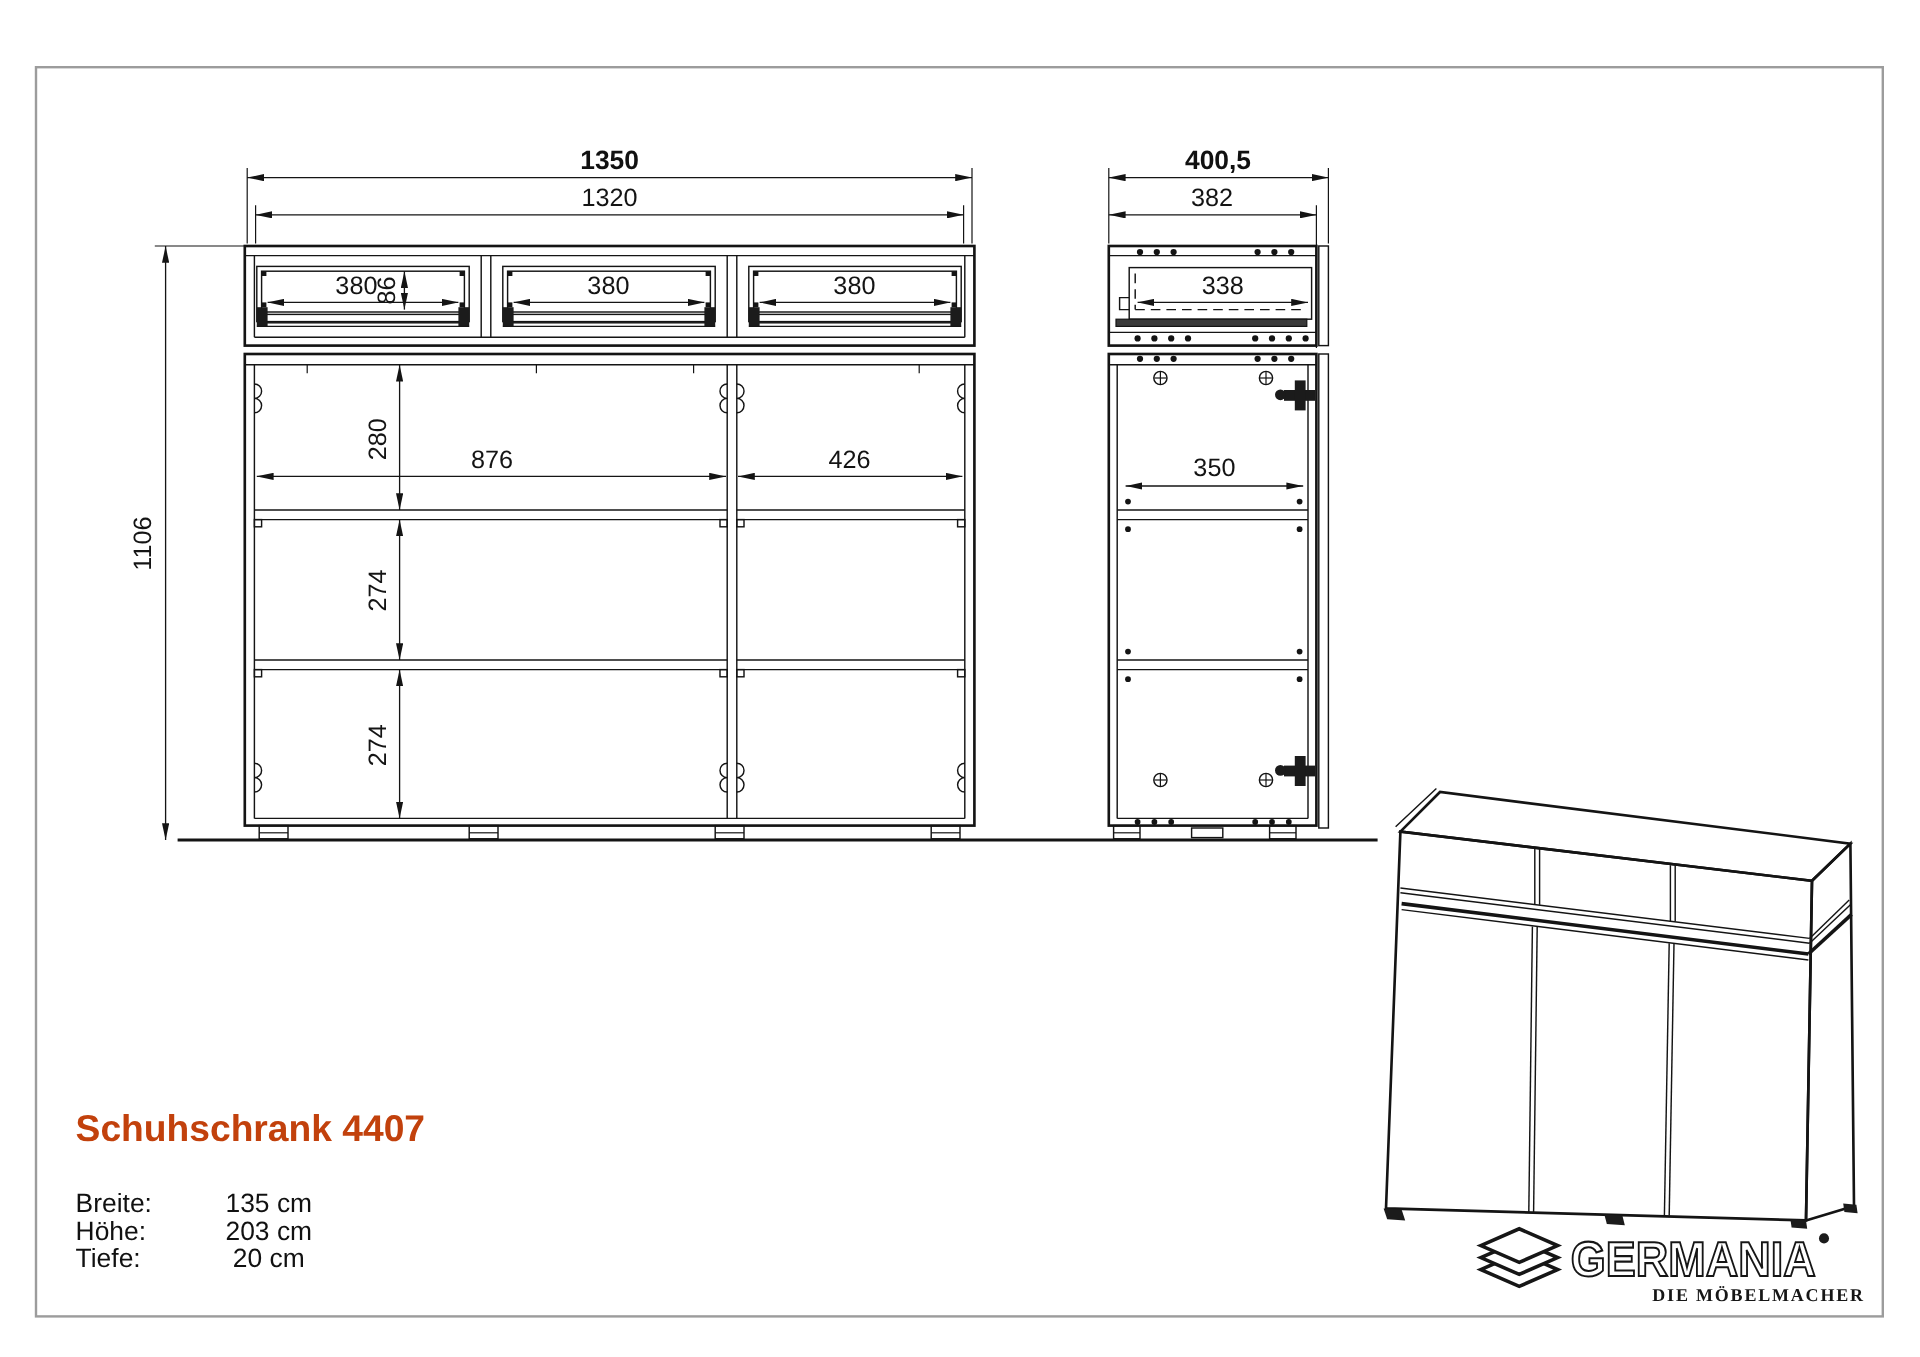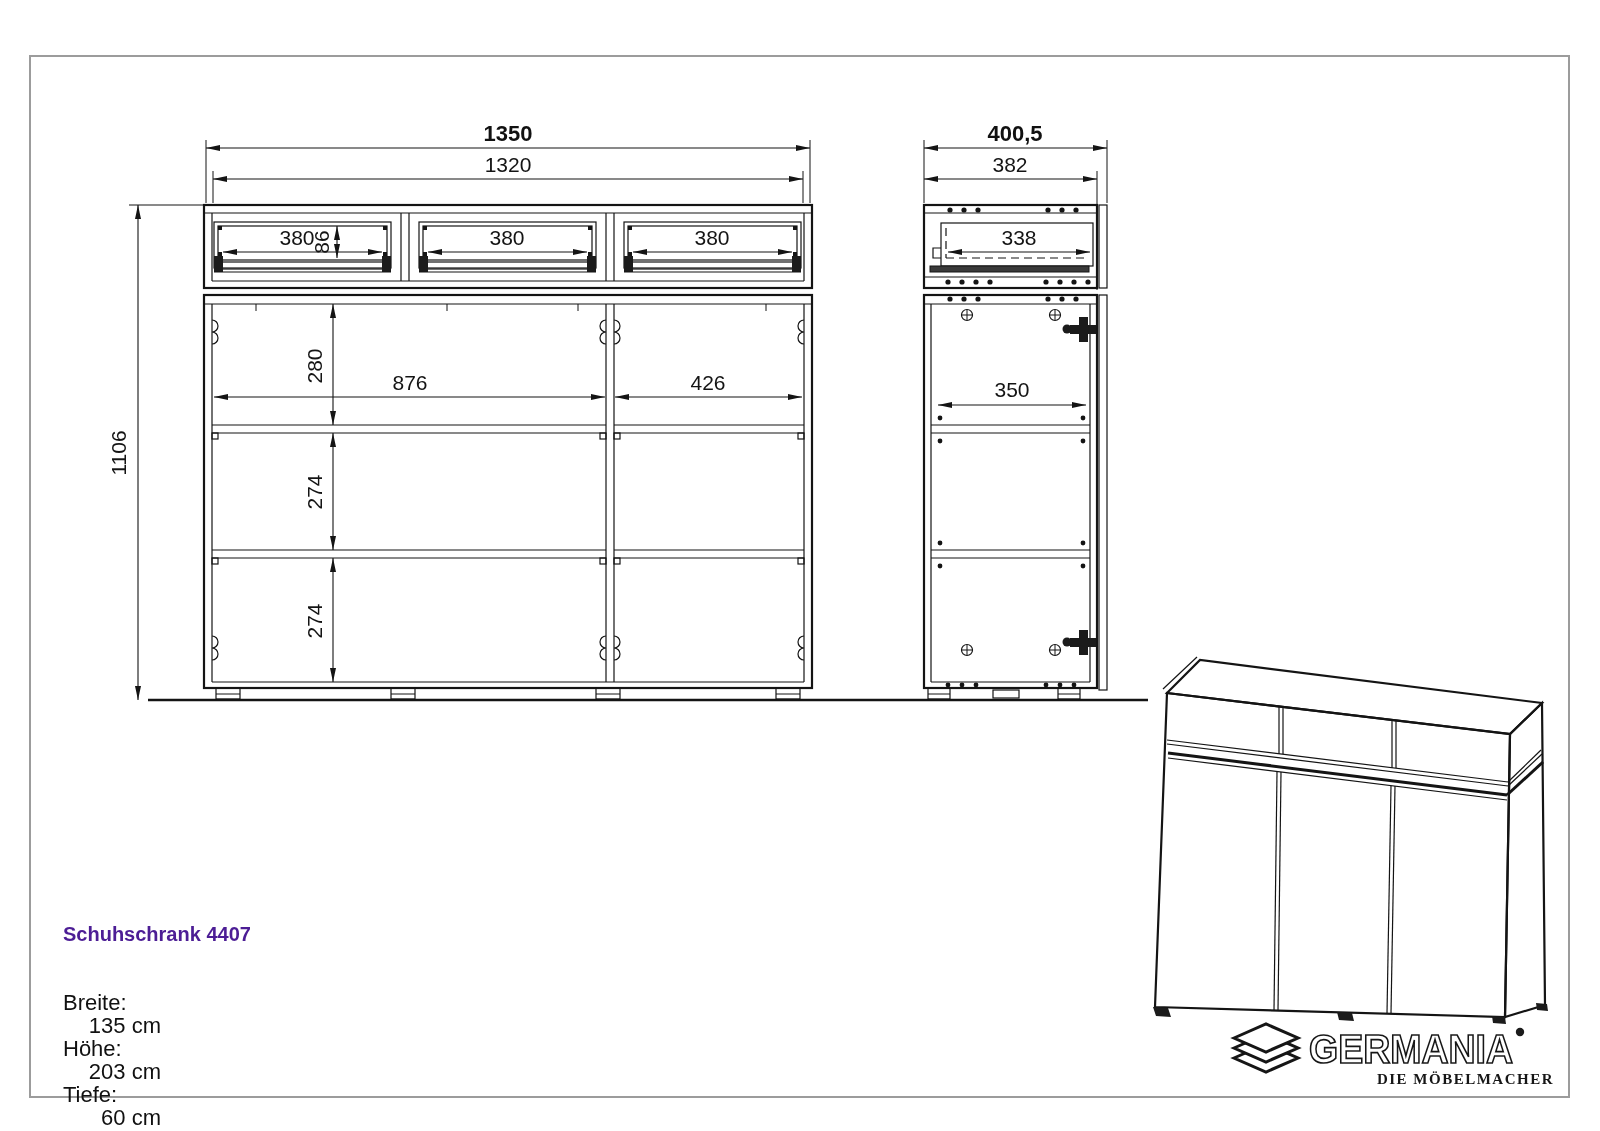--- a/index.html
+++ b/index.html
@@ -10,25 +10,25 @@
   svg .il{fill:none;stroke:#141414;stroke-width:1.2;}
   svg .thin{fill:none;stroke:#141414;stroke-width:1;}
   svg .thk{fill:none;stroke:#141414;stroke-width:3;}
   svg .diml{fill:none;stroke:#141414;stroke-width:1.1;}
   svg .ext{fill:none;stroke:#141414;stroke-width:1;}
   svg .dsh{fill:none;stroke:#141414;stroke-width:1.2;stroke-dasharray:8 5;}
   svg .dot{fill:#141414;stroke:none;}
   svg .blk{fill:#1b1b1b;stroke:none;}
   svg text.dt{font-family:"Liberation Sans",sans-serif;font-size:21px;fill:#141414;text-anchor:middle;}
   svg text.dtb{font-family:"Liberation Sans",sans-serif;font-size:22px;font-weight:bold;fill:#111;text-anchor:middle;}
-  #title{position:absolute;left:63px;top:923px;font-size:20px;font-weight:bold;color:#4c1d95;}
+  #title{position:absolute;left:63px;top:923px;font-size:31px;font-weight:bold;color:#c2410c;}
   #specs{position:absolute;left:63px;top:991px;font-size:22px;color:#111;line-height:23px;}
-  #specs .row{display:flex;flex-direction:column;}
+  #specs .row{display:flex;}
   #specs .lab{width:112px;}
-  #specs .val{width:98px;text-align:right;}
+  #specs .val{width:98px;text-align:center;}
 </style>
 </head>
 <body>
 
 <div id="frame"></div>
 
 <svg id="tech" width="1600" height="1131" viewBox="0 0 1600 1131">
   <defs>
     <marker id="arr" viewBox="0 0 14 6" markerWidth="14" markerHeight="6" refX="14" refY="3" orient="auto-start-reverse" markerUnits="userSpaceOnUse">
       <path d="M0,0 L14,3 L0,6 Z" fill="#141414"></path>
@@ -343,15 +343,15 @@
   <div class="row">
     <span class="lab">Breite:</span>
     <span class="val">135 cm</span>
   </div>
   <div class="row">
     <span class="lab">Höhe:</span>
     <span class="val">203 cm</span>
   </div>
   <div class="row">
     <span class="lab">Tiefe:</span>
-    <span class="val">60 cm</span>
+    <span class="val">20 cm</span>
   </div>
 </div>
 
 </body></html>

